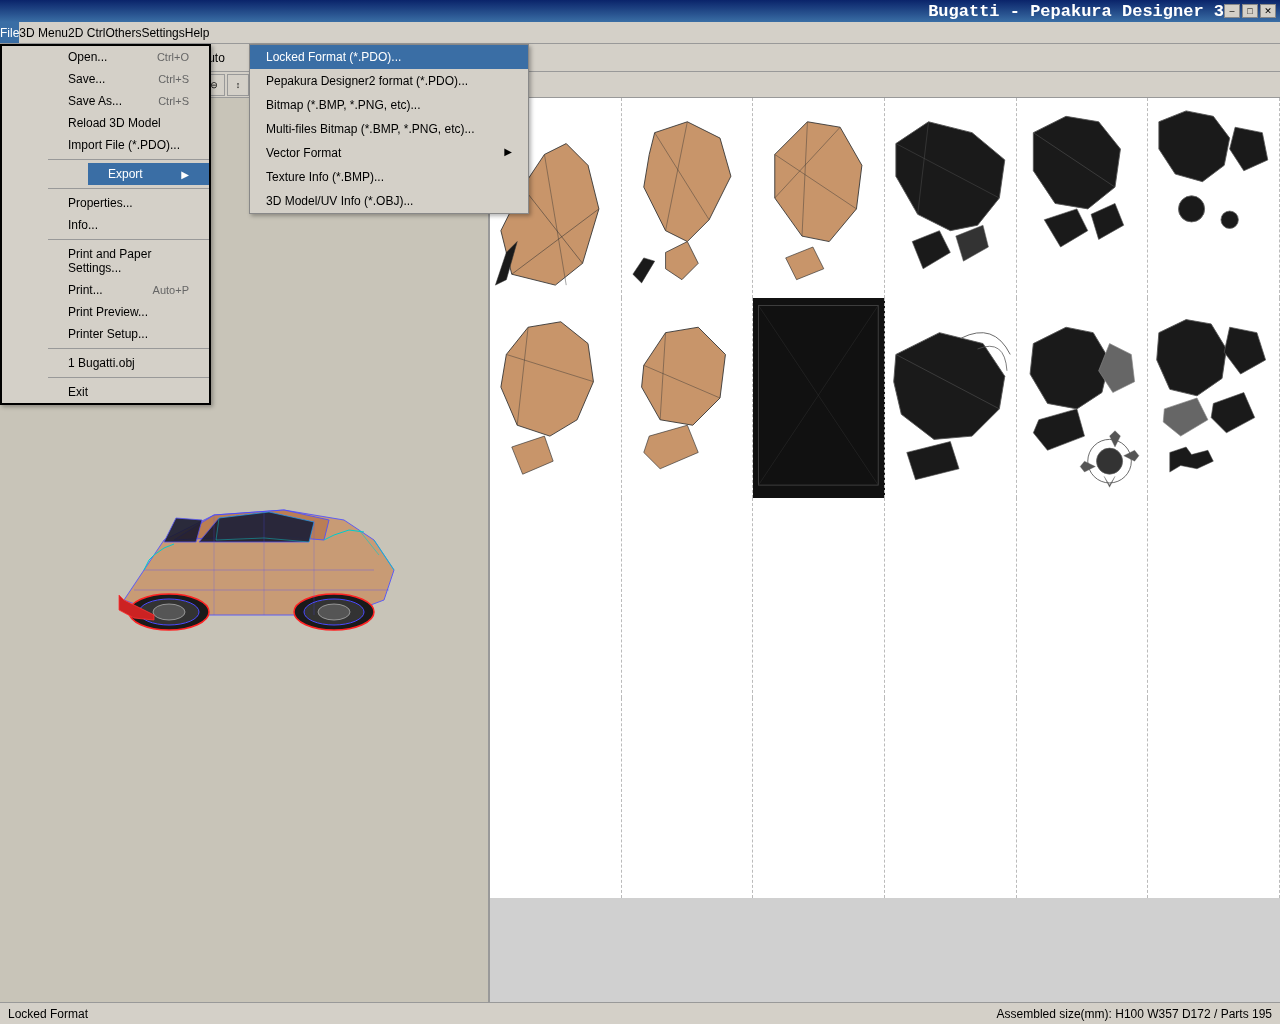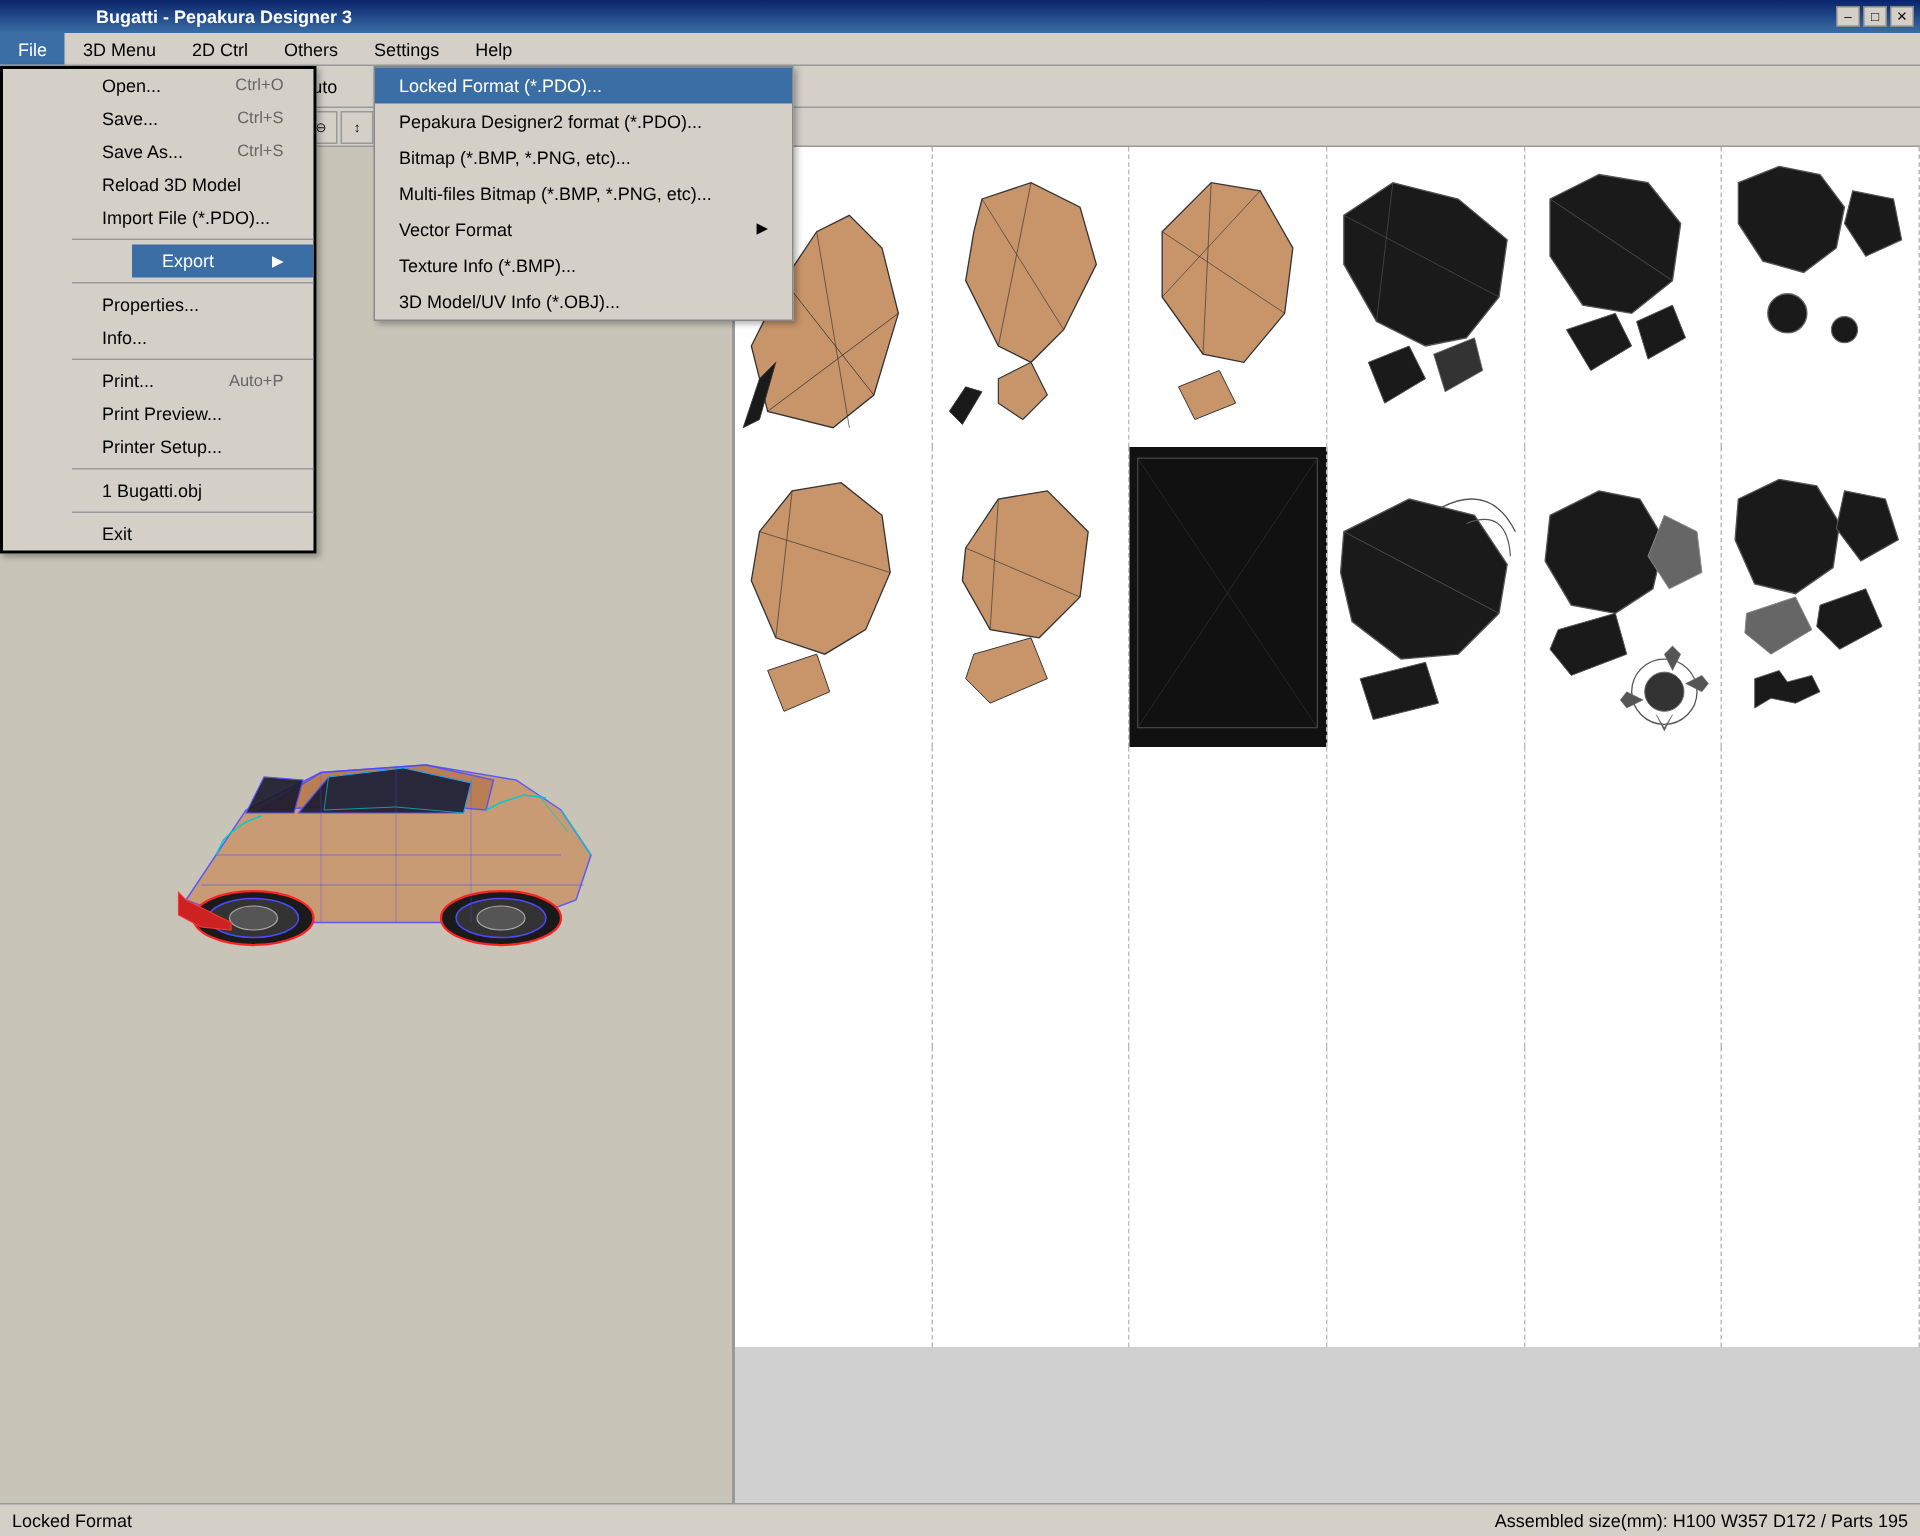--- a/index.html
+++ b/index.html
@@ -1,26 +1,26 @@
 <!DOCTYPE html>
 <html><head>
   <meta charset="utf-8">
   <style>
     * { margin: 0; padding: 0; box-sizing: border-box; }
     body { width: 1280px; height: 1024px; background: #d4d0c8; font-family: 'Segoe UI', Tahoma, Arial, sans-serif; font-size: 12px; overflow: hidden; position: relative; }
     
     
     #title-bar { width: 100%; height: 22px; background: linear-gradient(to bottom, #0a246a, #3a6ea5); display: flex; align-items: center; justify-content: space-between; padding: 0 4px; }
-    #title-text { color: white; font-size: 12px; font-weight: bold; flex: 1; text-align: left; }
+    #title-text { color: white; font-size: 17px; font-weight: bold; flex: 1; text-align: right; font-family: Liberation Mono, monospace; }
     #window-controls { display: flex; gap: 2px; }
     .win-btn { width: 16px; height: 14px; border: 1px solid #888; display: flex; align-items: center; justify-content: center; font-size: 9px; cursor: pointer; color: #000; background: #d4d0c8; }
     
     
     #menu-bar { width: 100%; height: 22px; background: #d4d0c8; display: flex; align-items: center; border-bottom: 1px solid #999; }
-    .menu-item { padding: 2px 12px; cursor: pointer; font-size: 12px; height: 100%; display: flex; align-items: center; }
+    .menu-item { padding: 2px 0; cursor: pointer; font-size: 12px; height: 100%; display: flex; align-items: center; }
     .menu-item:hover, .menu-item.active { background: #3a6ea5; color: white; }
     .menu-item.active { background: #3a6ea5; color: white; }
     
     
     #toolbar { width: 100%; height: 28px; background: #d4d0c8; display: flex; align-items: center; padding: 2px 4px; gap: 2px; border-bottom: 1px solid #999; }
     .toolbar-btn { height: 22px; min-width: 22px; border: 1px solid #999; background: #d4d0c8; display: flex; align-items: center; justify-content: center; cursor: pointer; font-size: 10px; padding: 0 3px; }
     .toolbar-separator { width: 1px; height: 20px; background: #999; margin: 0 2px; }
     .toolbar-btn-green { background: #4a8a4a; color: white; border-color: #2a6a2a; }
     .toolbar-btn-undo { background: #d4d0c8; border: 1px solid #666; padding: 0 6px; font-size: 11px; font-weight: normal; }
     
@@ -339,20 +339,23 @@
   </div>
   <div class="dropdown-separator"></div>
   <div class="dropdown-item">
     <span>Properties...</span>
   </div>
   <div class="dropdown-item">
     <span>Info...</span>
   </div>
   <div class="dropdown-separator"></div>
   <div class="dropdown-item">
+    <span>Print and Paper Settings...</span>
+  </div>
+  <div class="dropdown-item">
     <span>Print...</span>
       <span class="shortcut">Auto+P</span>
   </div>
   <div class="dropdown-item">
     <span>Print Preview...</span>
   </div>
   <div class="dropdown-item">
     <span>Printer Setup...</span>
   </div>
   <div class="dropdown-separator"></div>

